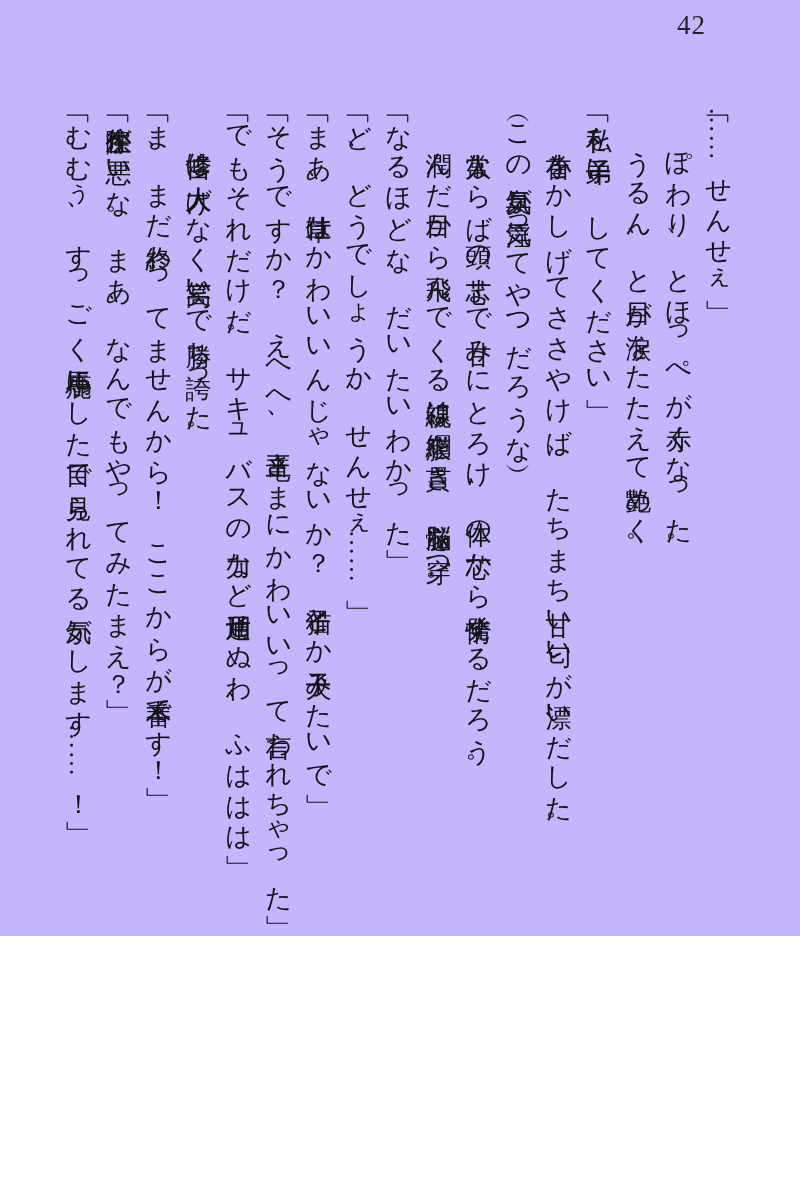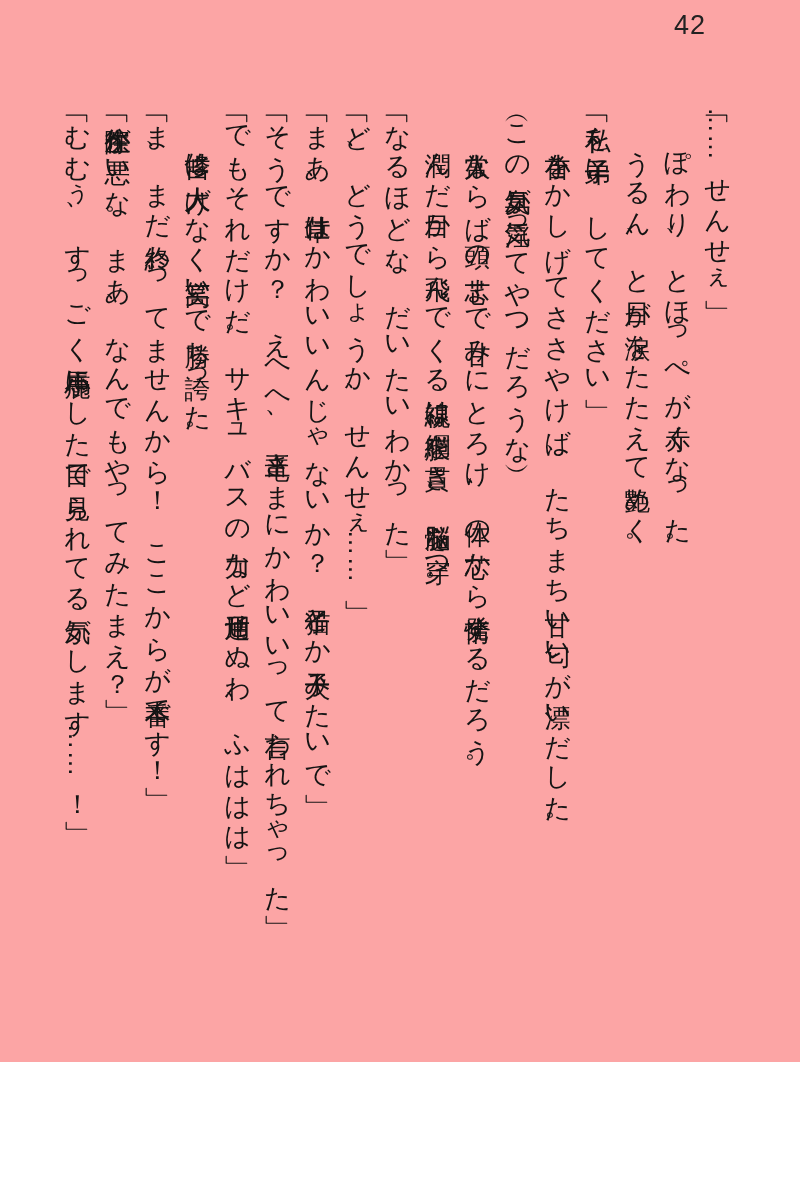--- a/index.html
+++ b/index.html
@@ -2,24 +2,24 @@
 <html lang="ja"><head>
 <meta charset="utf-8">
 <style>
   html, body {
     margin: 0;
     padding: 0;
   }
   .page {
     position: relative;
     width: 800px;
-    height: 1062px;
-    background: #fca5a5;
+    height: 936px;
+    background: #c4b5fd;
     overflow: hidden;
-    font-family: Liberation Sans, sans-serif;
+    font-family: Liberation Serif, serif;
     color: #141414;
   }
   .page-number {
     position: absolute;
     top: 10px;
     right: 94px;
     font-size: 27px;
     letter-spacing: 1px;
     color: #222;
   }

